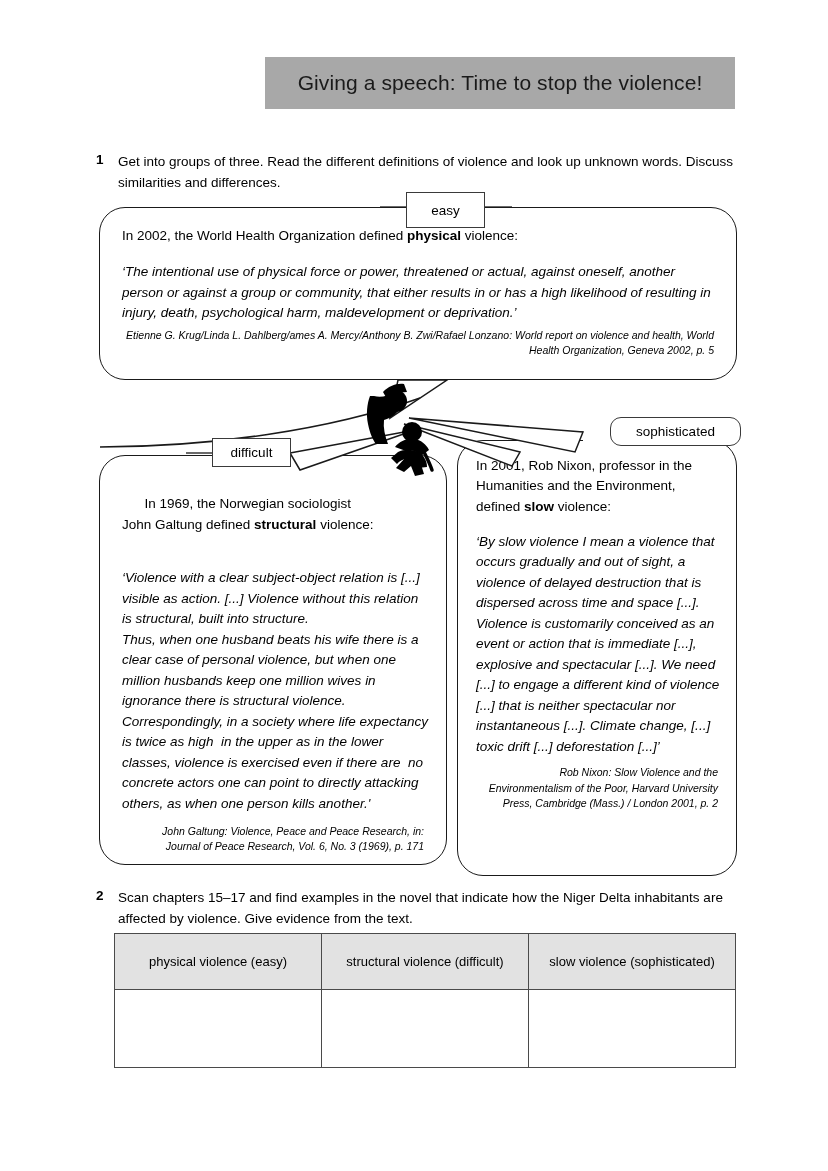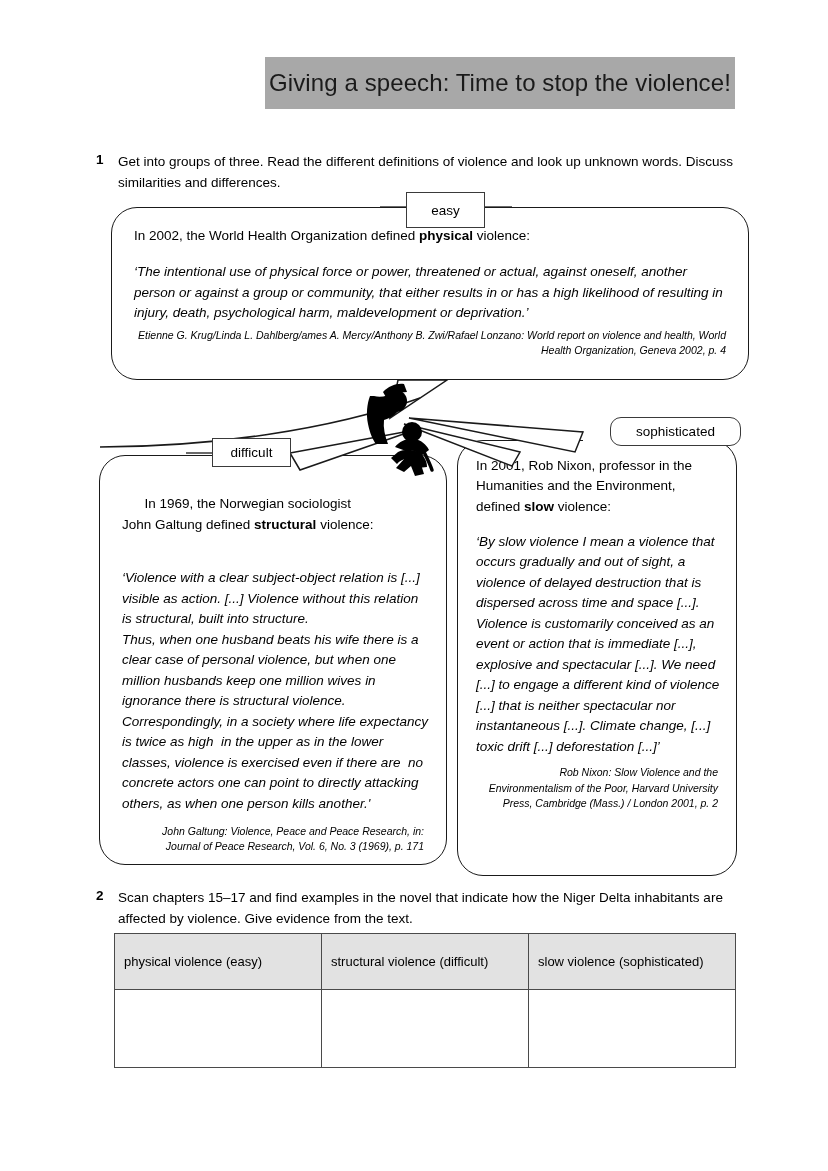--- a/index.html
+++ b/index.html
@@ -25,21 +25,21 @@
     left: 265px;
     top: 57px;
     width: 470px;
     height: 52px;
     background: #a8a8a8;
     display: flex;
     align-items: center;
     justify-content: center;
   }
   .title-banner .title-text {
-    font-size: 24px;
+    font-size: 21px;
     color: #1a1a1a;
     letter-spacing: 0.1px;
   }
 
   
   .task {
     position: absolute;
     display: flex;
     align-items: flex-start;
   }
@@ -58,21 +58,21 @@
 
   
   .bubble {
     position: absolute;
     border: 1.6px solid #1a1a1a;
     border-radius: 26px;
     background: #ffffff;
     box-sizing: border-box;
   }
   #bubble-easy {
-    left: 111px;
+    left: 99px;
     top: 207px;
     width: 638px;
     height: 173px;
     padding: 18px 22px 20px 22px;
   }
   #bubble-difficult {
     left: 99px;
     top: 455px;
     width: 348px;
     height: 410px;
@@ -152,21 +152,21 @@
   }
   .answer-table th,
   .answer-table td {
     border: 1.2px solid #4a4a4a;
     box-sizing: border-box;
   }
   .answer-table th {
     background: #e2e2e2;
     font-weight: normal;
     font-size: 13px;
-    text-align: left;
+    text-align: center;
     padding: 20px 9px;
     height: 30px;
   }
   .answer-table td {
     height: 78px;
     background: #ffffff;
   }
 </style>
 </head>
 <body>
@@ -180,21 +180,21 @@
   <div class="task" id="task1">
     <span class="task-number">1</span>
     <span class="task-text">Get into groups of three. Read the different definitions of violence and look up unknown words. Discuss similarities and differences.</span>
   </div>
 
   <div class="bubble" id="bubble-easy">
     <div class="bubble-head">
       <span>In 2002, the World Health Organization defined </span><b>physical</b><span> violence:</span>
     </div>
     <div class="bubble-quote">‘The intentional use of physical force or power, threatened or actual, against oneself, another person or against a group or community, that either results in or has a high likelihood of resulting in injury, death, psychological harm, maldevelopment or deprivation.’</div>
-    <div class="bubble-source">Etienne G. Krug/Linda L. Dahlberg/ames A. Mercy/Anthony B. Zwi/Rafael Lonzano: World report on violence and health, World Health Organization, Geneva 2002, p. 4</div>
+    <div class="bubble-source">Etienne G. Krug/Linda L. Dahlberg/ames A. Mercy/Anthony B. Zwi/Rafael Lonzano: World report on violence and health, World Health Organization, Geneva 2002, p. 5</div>
   </div>
 
   <div class="bubble" id="bubble-difficult">
     <div class="bubble-head" style="white-space: pre-wrap;">
       <span>In 1969, the Norwegian sociologist
 John Galtung defined </span><b>structural</b><span> violence:</span>
     </div>
     <div class="bubble-quote">‘Violence with a clear subject-object relation is [...] visible as action. [...] Violence without this relation is structural, built into structure.
 Thus, when one husband beats his wife there is a clear case of personal violence, but when one million husbands keep one million wives in ignorance there is structural violence.
 Correspondingly, in a society where life expectancy is twice as high  in the upper as in the lower classes, violence is exercised even if there are  no concrete actors one can point to directly attacking others, as when one person kills another.'</div>

